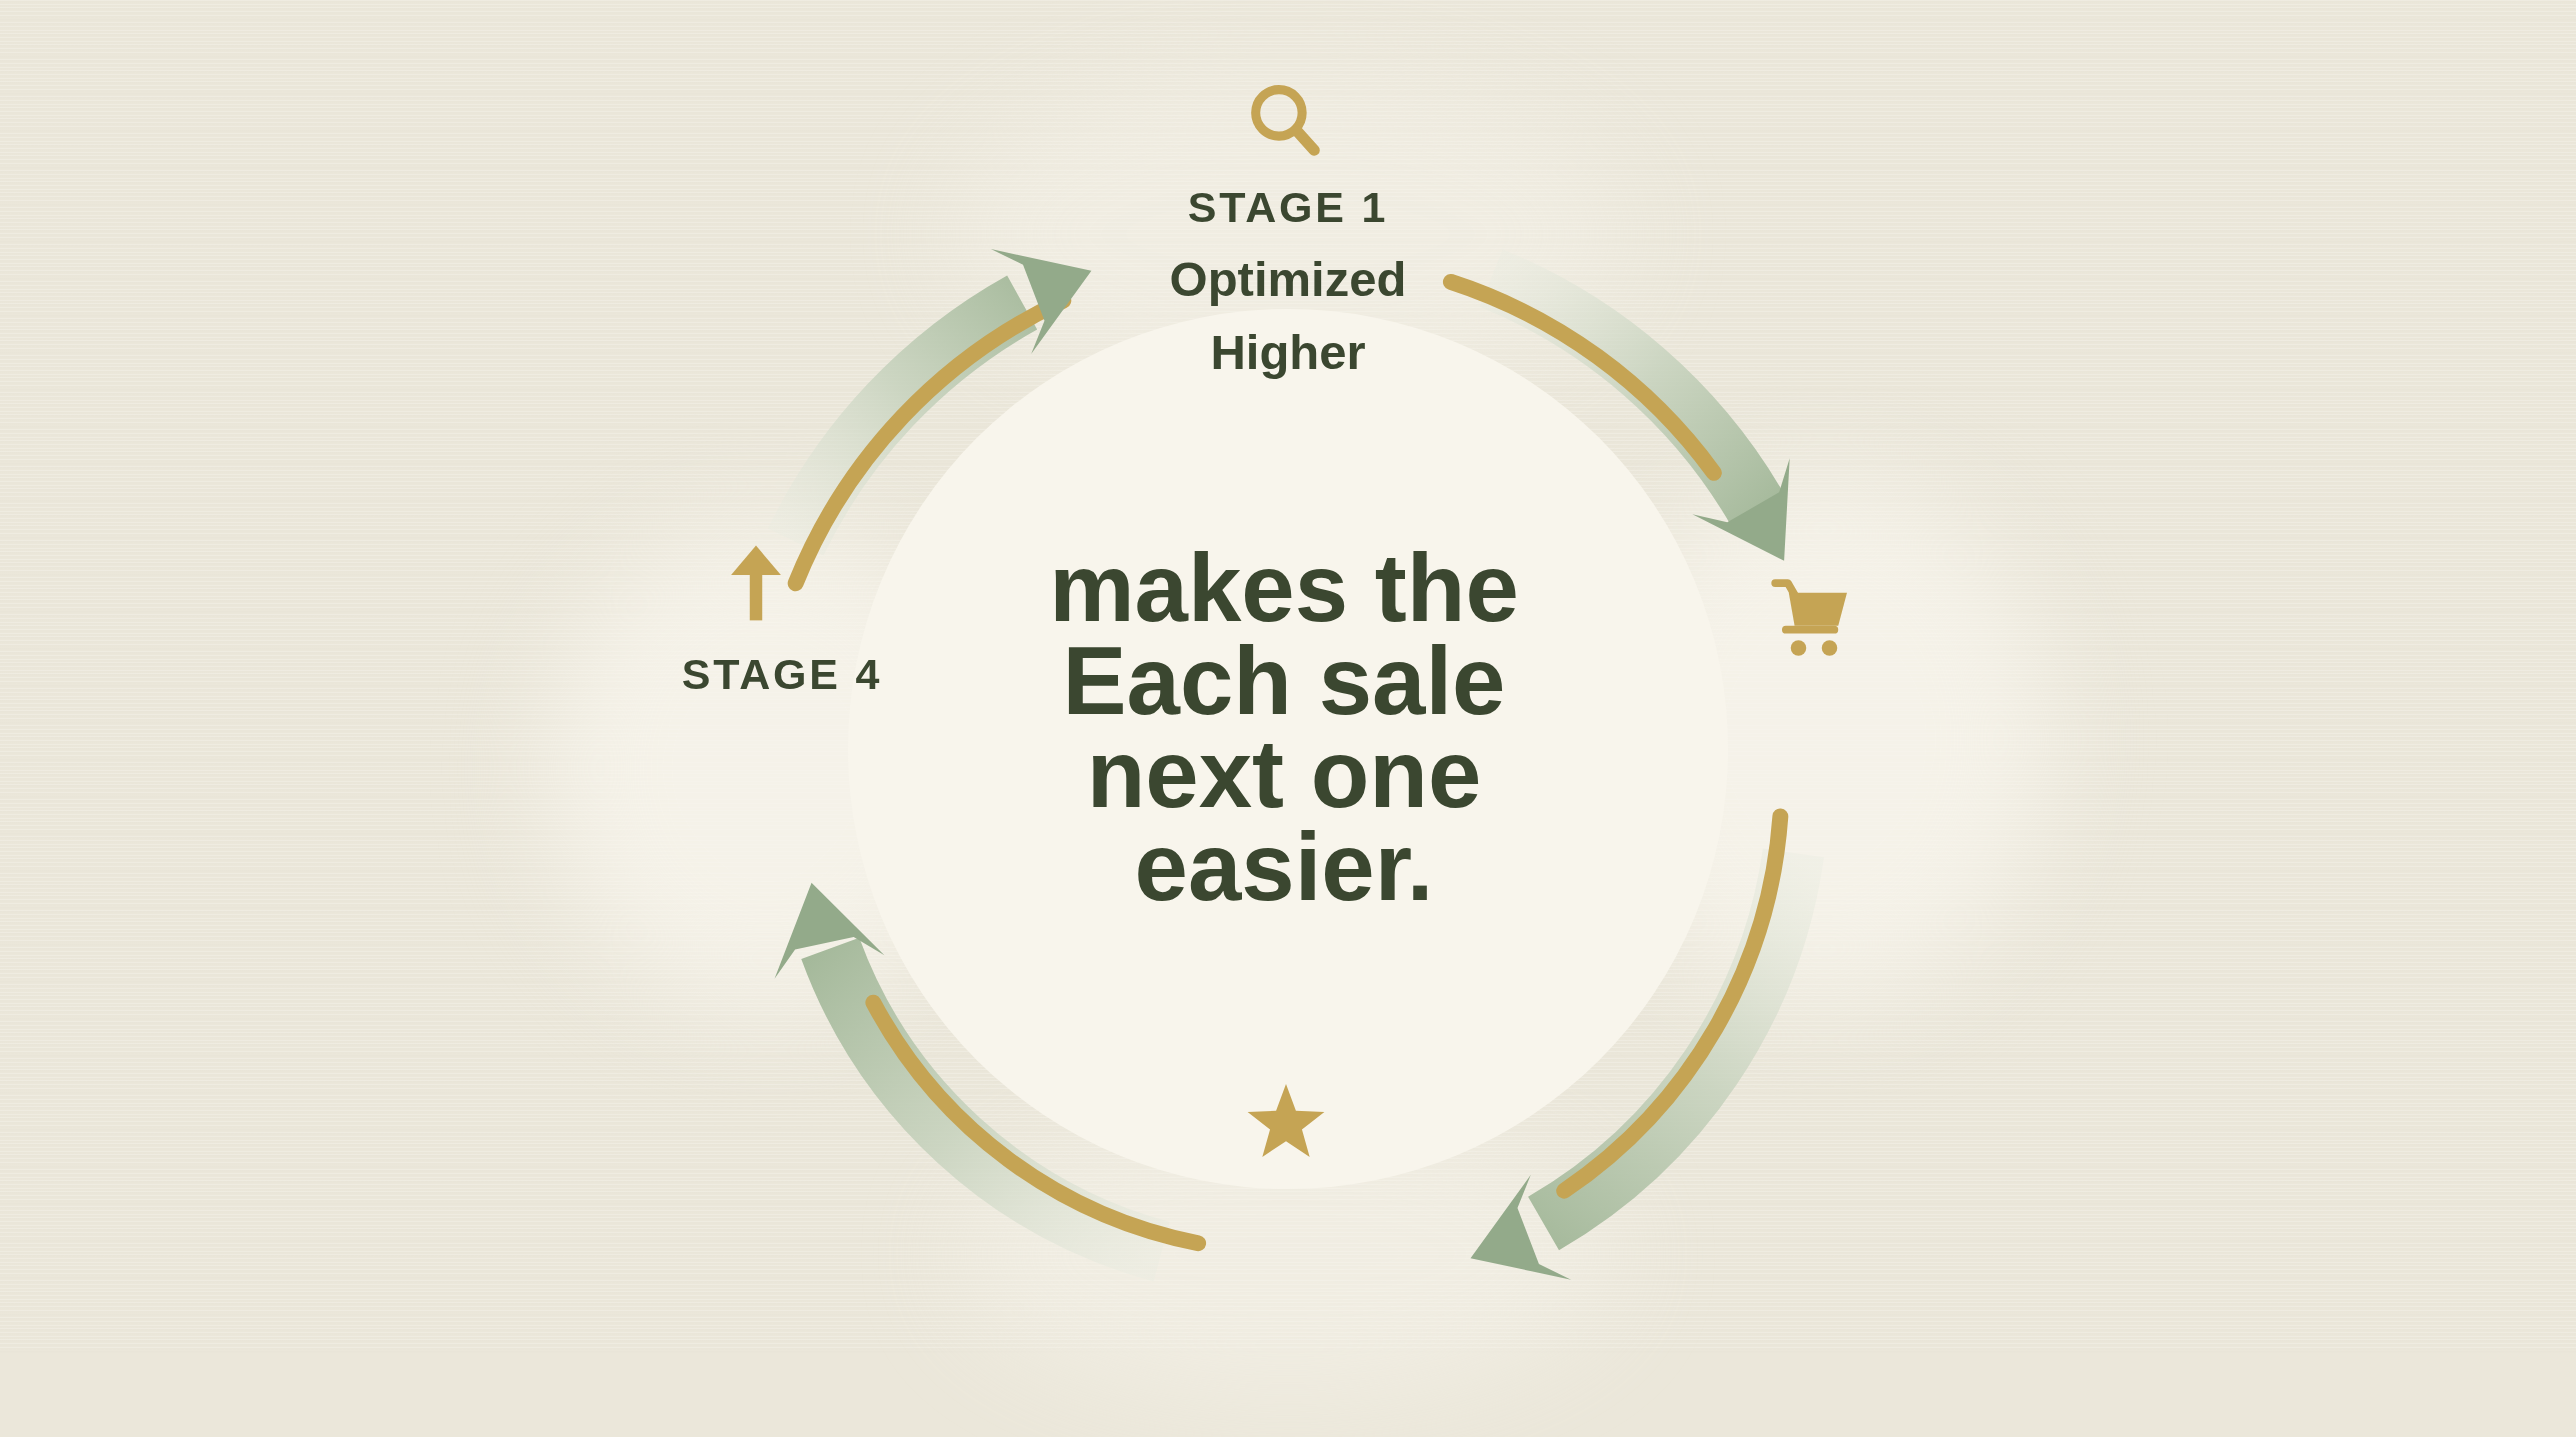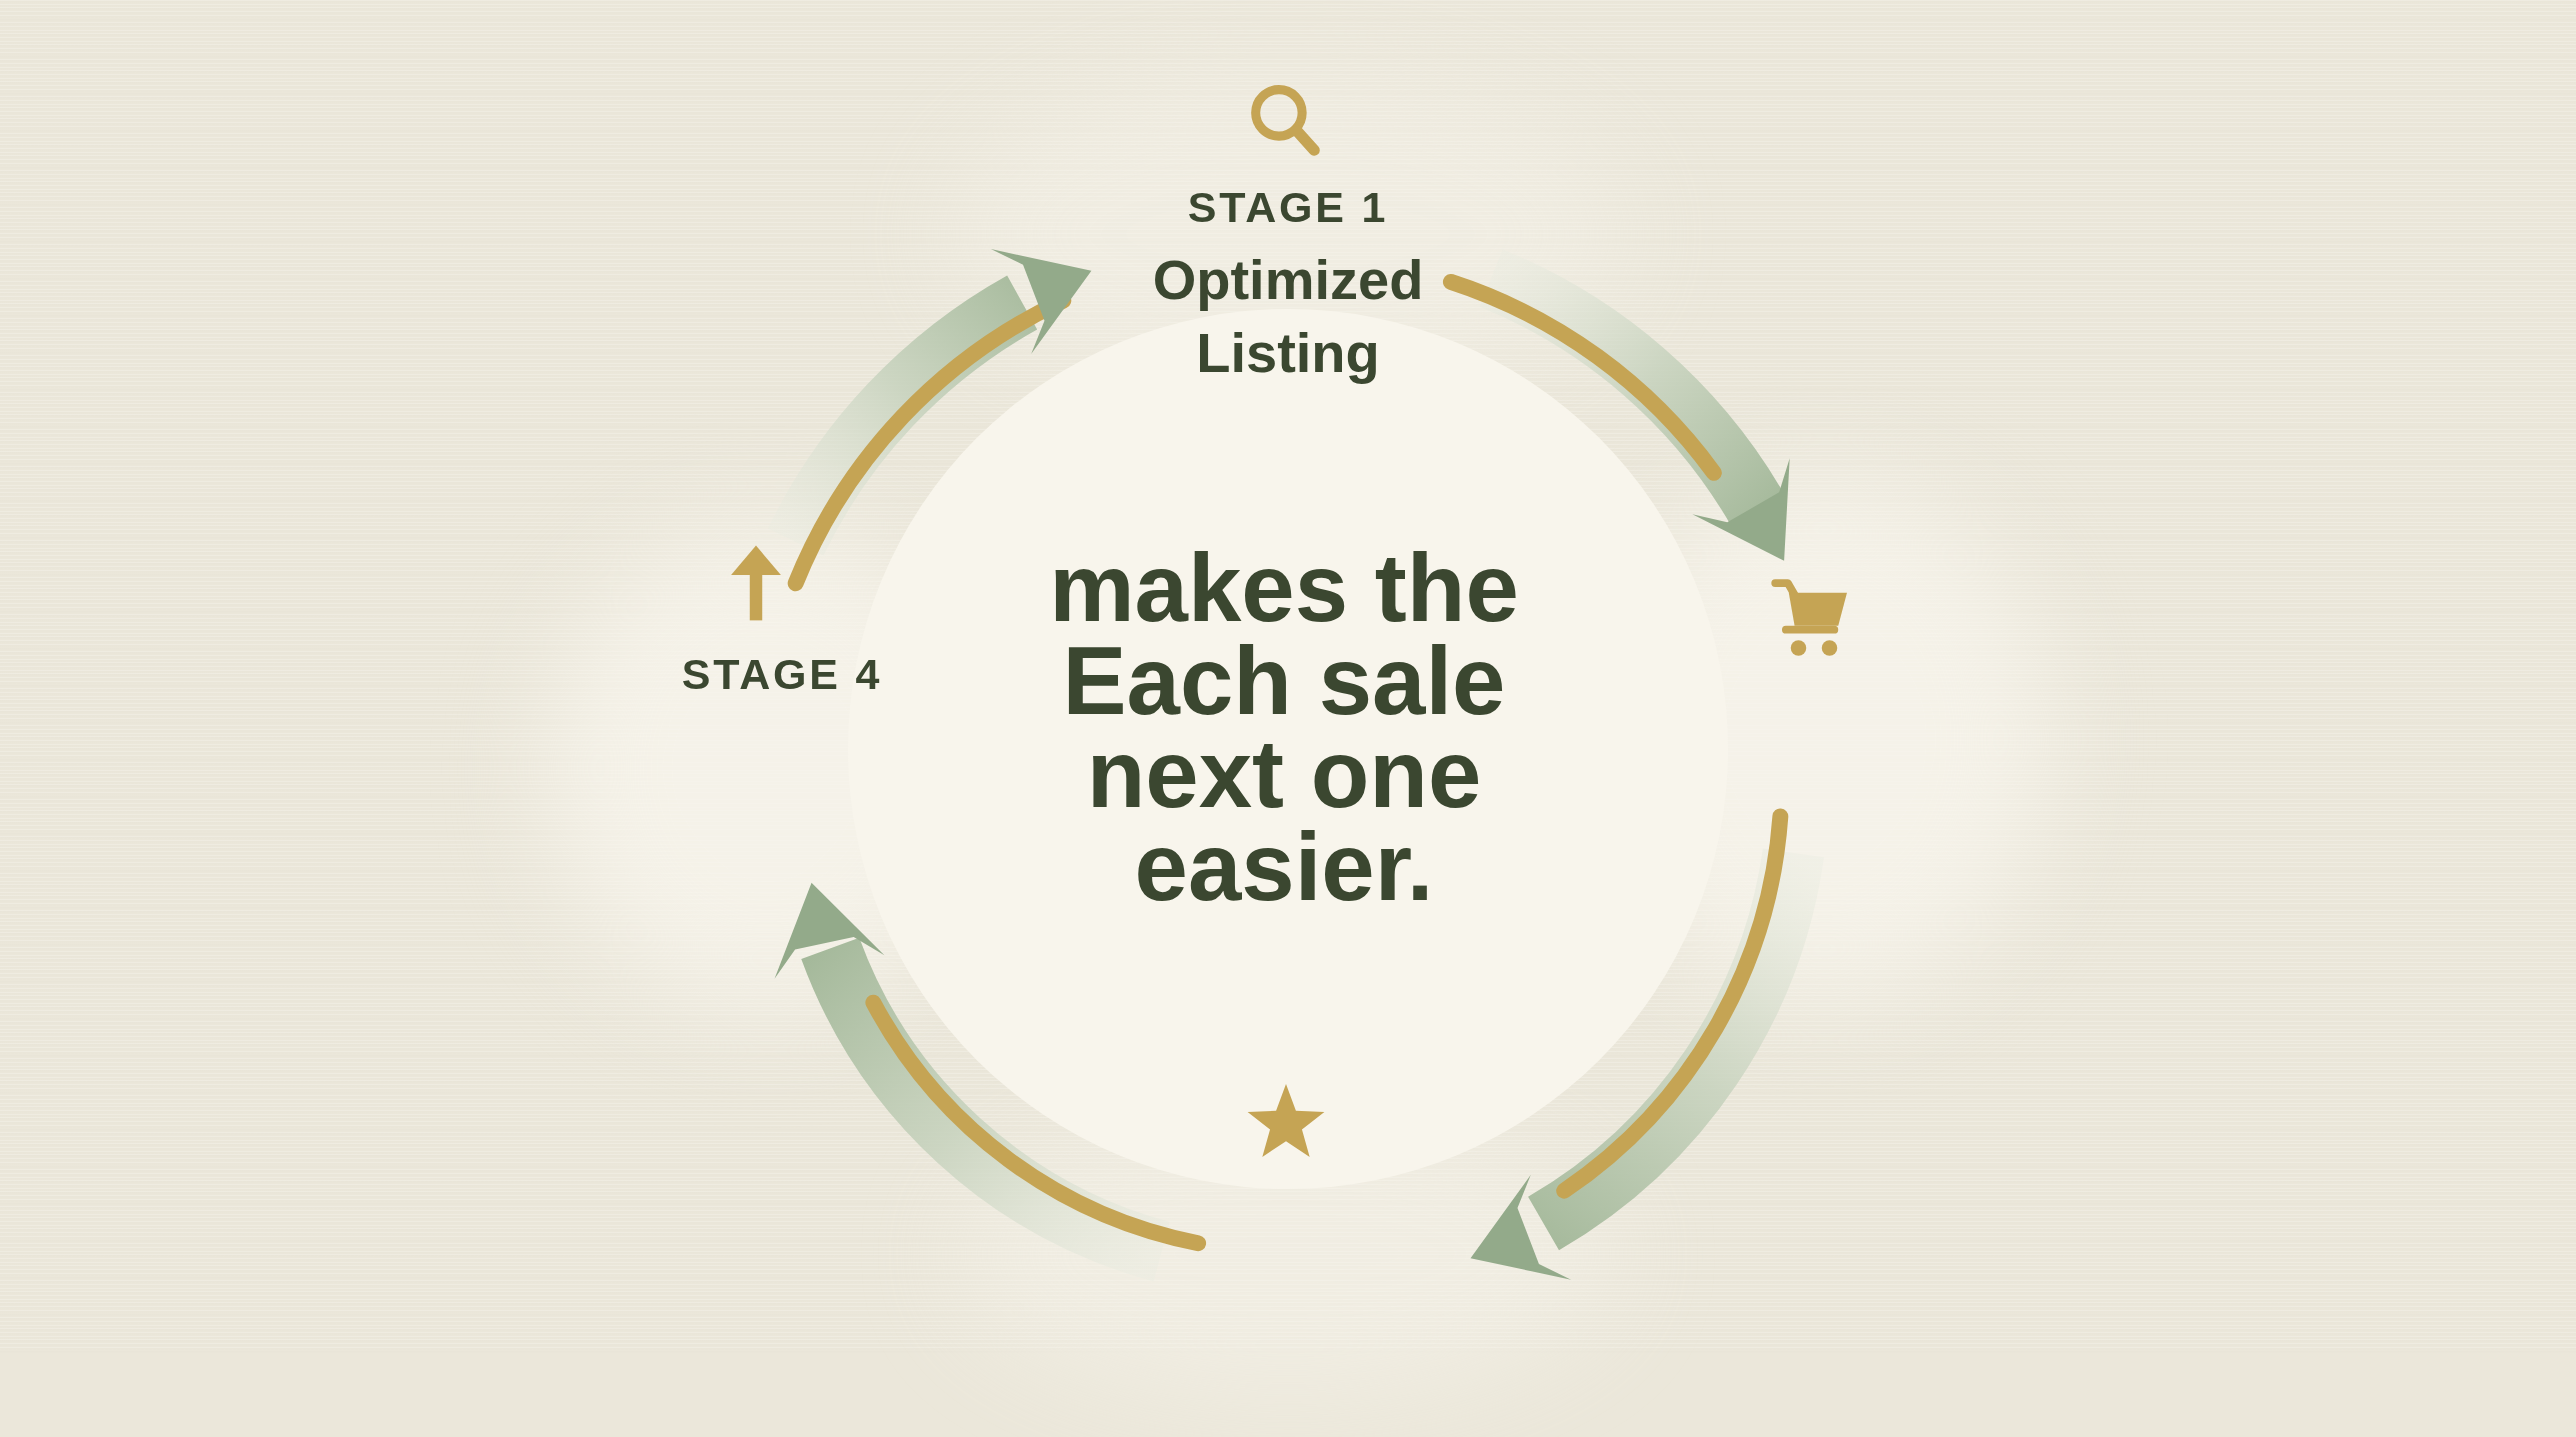--- a/index.html
+++ b/index.html
@@ -43,21 +43,21 @@
   .icon{position:absolute;transform:translate(-50%,-50%);}
 
   .stage{
     position:absolute;display:flex;flex-direction:column;align-items:center;
     transform:translateX(-50%);
     color:var(--text_green);text-align:center;white-space:nowrap;
   }
   .stage .label{
     font-size:43px;font-weight:600;letter-spacing:2.8px;line-height:49px;
   }
-  .stage .name{font-size:56px;font-weight:600;line-height:73px;}
+  .stage .name{font-size:49px;font-weight:600;line-height:73px;}
   .stage .name .line{display:block;}
   .stage .name .line:empty{display:none;}
 
   .stage1{left:1288px;top:183px;}
   .stage1 .name{margin-top:11.2px;}
 
   .stage2{left:1825px;top:671px;}
   .stage2 .name{margin-top:7.5px;font-size:62px;line-height:66px;}
 
   .stage3{left:1288px;top:1193px;}
@@ -153,21 +153,21 @@
 
   <svg class="icon" style="left:756px;top:583px;" width="89" height="89" viewBox="0 0 100 100">
     <polygon points="50,8 78,41 22,41" class="gold-fill"></polygon>
     <rect x="43" y="41" width="14" height="51" class="gold-fill"></rect>
   </svg>
 
   <div class="stage stage1">
     <div class="label">STAGE 1</div>
     <div class="name">
       <span class="line">Optimized</span>
-      <span class="line">Listing</span>
+      <span class="line">Higher</span>
     </div>
   </div>
 
 
 
   <div class="stage stage4">
     <div class="label">STAGE 4</div>
   </div>
 
   <div class="center-text">

